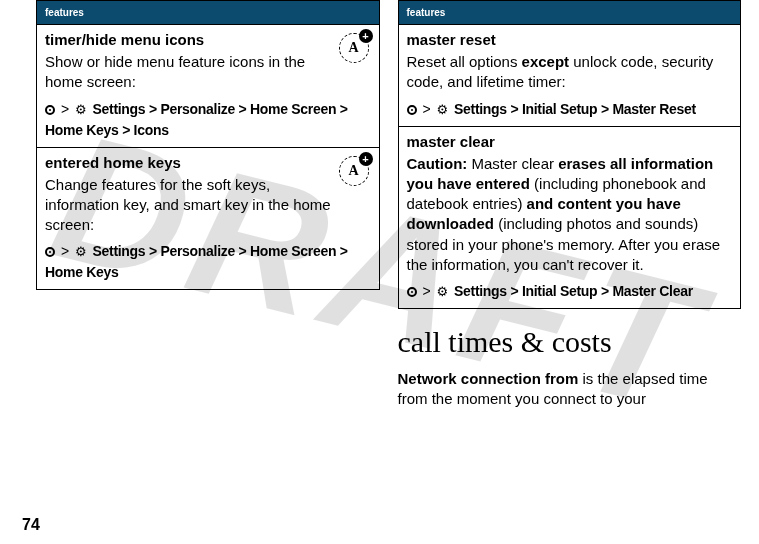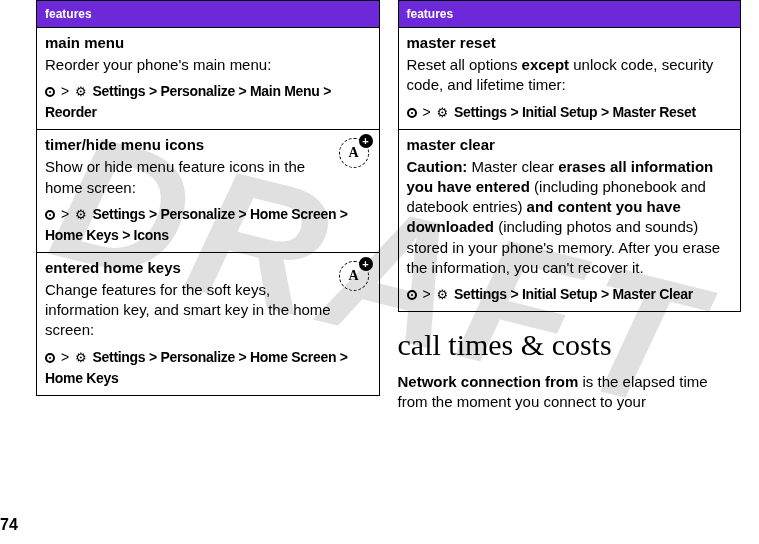--- a/index.html
+++ b/index.html
@@ -28,21 +28,21 @@
   .page {
     position: relative;
     z-index: 1;
     display: flex;
     gap: 18px;
     padding: 0 18px 0 36px;
   }
   .col { flex: 1; }
   .tbl { border: 1px solid #000; border-collapse: collapse; width: 100%; }
   .tbl td, .tbl th { border: 1px solid #000; padding: 6px 8px; vertical-align: top; }
-  .hdr { background: #6d28d9; color: #fff; font-weight: 700; text-align: left; font-size: 12px; padding: 4px 8px; }
+  .hdr { background: #0c4a6e; color: #fff; font-weight: 700; text-align: left; font-size: 10px; padding: 4px 8px; }
   .sect-title { font-weight: 700; font-size: 15px; margin-bottom: 4px; }
   .body-txt { font-size: 15px; line-height: 1.35; }
   .nav-path { font-size: 14px; line-height: 1.5; margin-top: 6px; }
   .cond { font-family: 'Arial Narrow', Arial, sans-serif; font-stretch: condensed; font-weight: 700; letter-spacing: -0.3px; }
   .dot { display:inline-block; width:10px; height:10px; border:2px solid #000; border-radius:50%; position:relative; top:1px; margin-right:2px; }
   .dot::after { content:""; position:absolute; left:2px; top:2px; width:2px; height:2px; background:#000; border-radius:50%; }
   .gear { display:inline-block; font-size:13px; margin:0 2px; }
   .badge {
     float: right;
     width: 34px; height: 34px;
@@ -60,21 +60,21 @@
   }
   .badge .plus {
     position:absolute; right:-2px; top:-2px; width:14px; height:14px;
     background:#000; color:#fff; border-radius:50%;
     font-size:11px; font-weight:700; text-align:center; line-height:14px;
   }
   h2.section { font-family: Georgia, 'Times New Roman', serif; font-weight: 400; font-size: 30px; margin: 16px 0 10px; }
   .footer {
     position: absolute;
     bottom: 10px;
-    left: 0;
+    left: 22px;
     font-size: 14px;
     display: flex;
     gap: 22px;
     align-items: baseline;
   }
   .footer .pg { font-weight: 700; font-size: 16px; }
   .footer .txt { font-family: Georgia, serif; }
   b { font-weight: 700; }
 </style>
 </head>
@@ -84,32 +84,20 @@
 
 <div class="page">
 
   <div class="col">
     <table class="tbl">
       <tbody>
           <tr>
             <th class="hdr">features</th>
           </tr>
 
-      <tr>
-            <td>
-        <div class="sect-title">main menu</div>
-        <div class="body-txt">Reorder your phone's main menu:</div>
-        <div class="nav-path">
-          <span class="dot"></span>
-          <span>&gt; </span>
-          <span class="gear">⚙</span>
-          <span class="cond">Settings &gt; Personalize &gt; Main Menu &gt; Reorder</span>
-        </div>
-      </td>
-          </tr>
 
       <tr>
             <td>
         <div class="badge">
           <div class="ring"></div>
                 <div class="A">A</div>
                 <div class="plus">+</div>
         </div>
         <div class="sect-title">timer/hide menu icons</div>
         <div class="body-txt">Show or hide menu feature icons in the home screen:</div>

